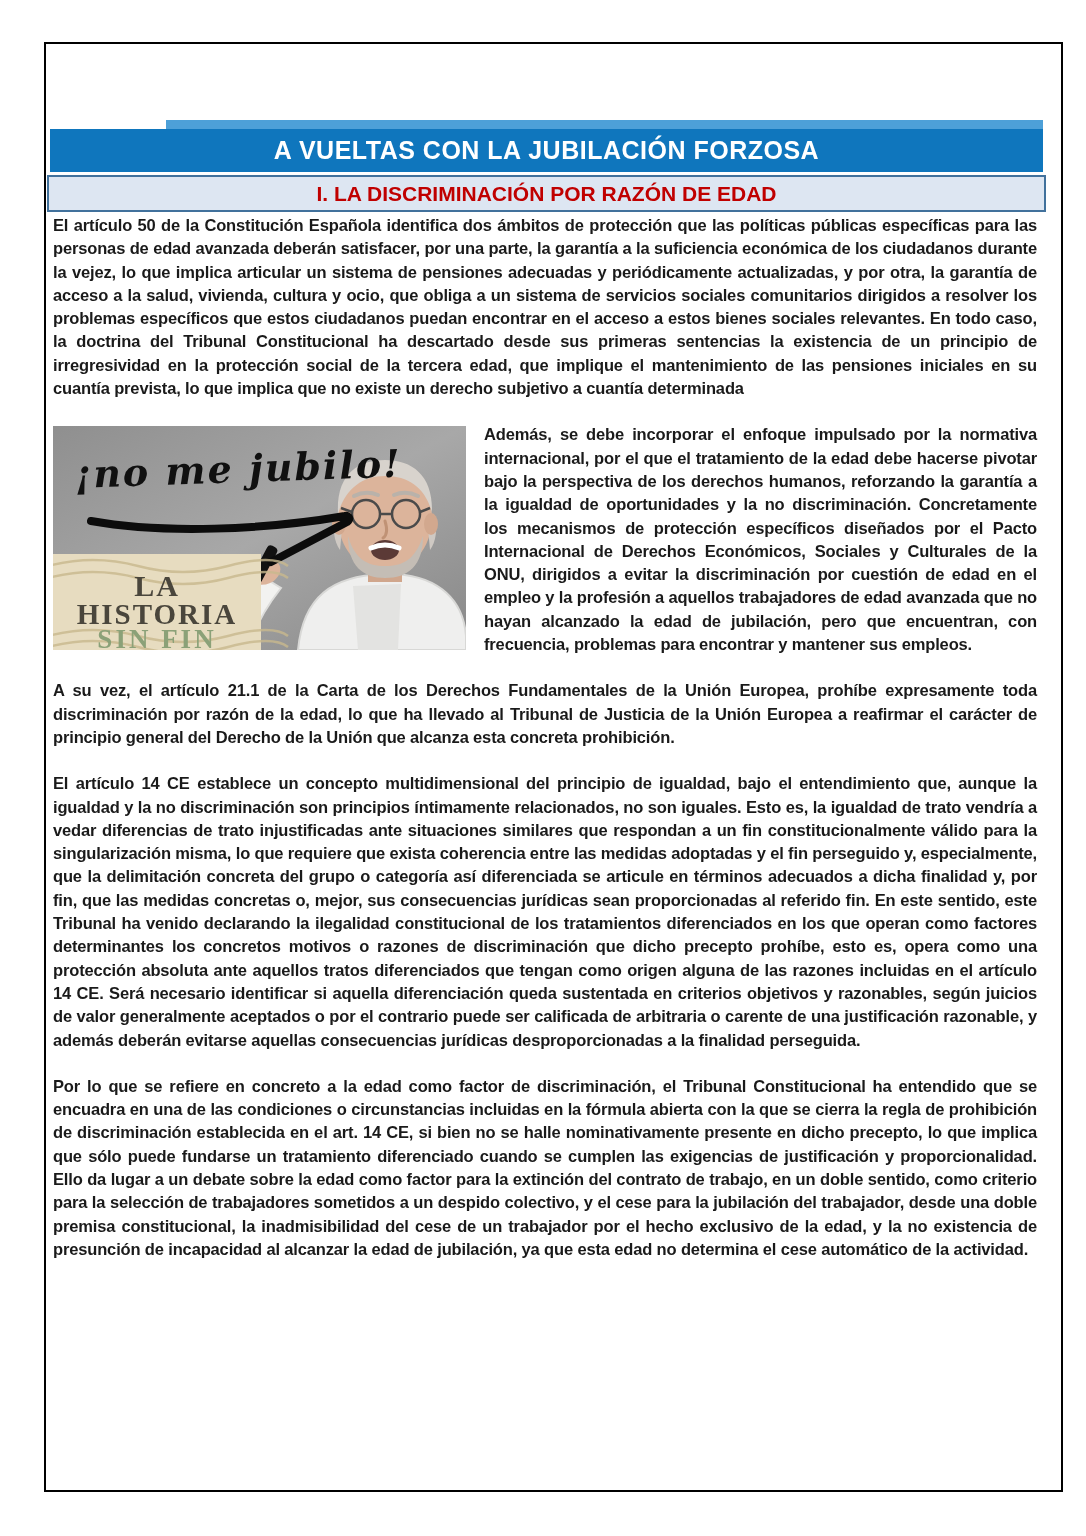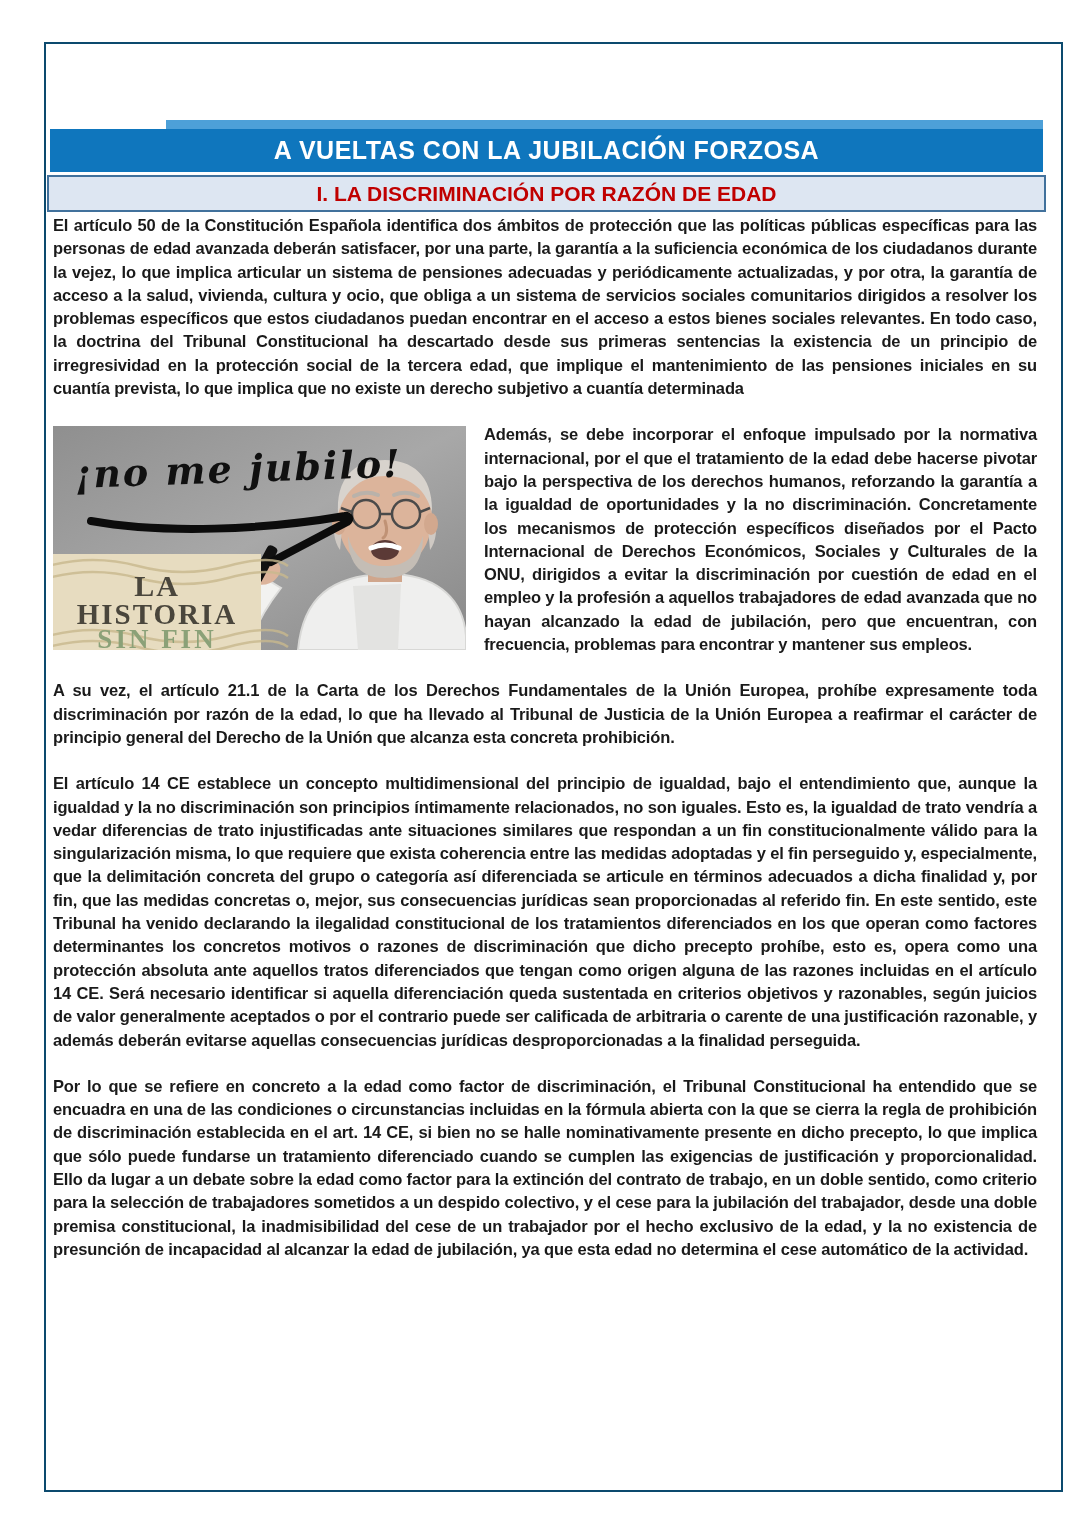--- a/index.html
+++ b/index.html
@@ -7,21 +7,21 @@
     width:1086px;height:1536px;
     background:#ffffff;
     font-family:"Liberation Sans","DejaVu Sans",sans-serif;
     position:relative;
     overflow:hidden;
   }
   .content-box{
     position:absolute;
     left:44px;top:42px;
     width:1019px;height:1450px;
-    border:2px solid #0c4a6e;
+    border:2px solid #000000;
     background:#ffffff;
     box-sizing:border-box;
   }
   .box-inner{
     position:relative;
     width:100%;height:100%;
   }
   .title-accent-strip{
     position:absolute;
     left:120px;right:18px;top:76px;

